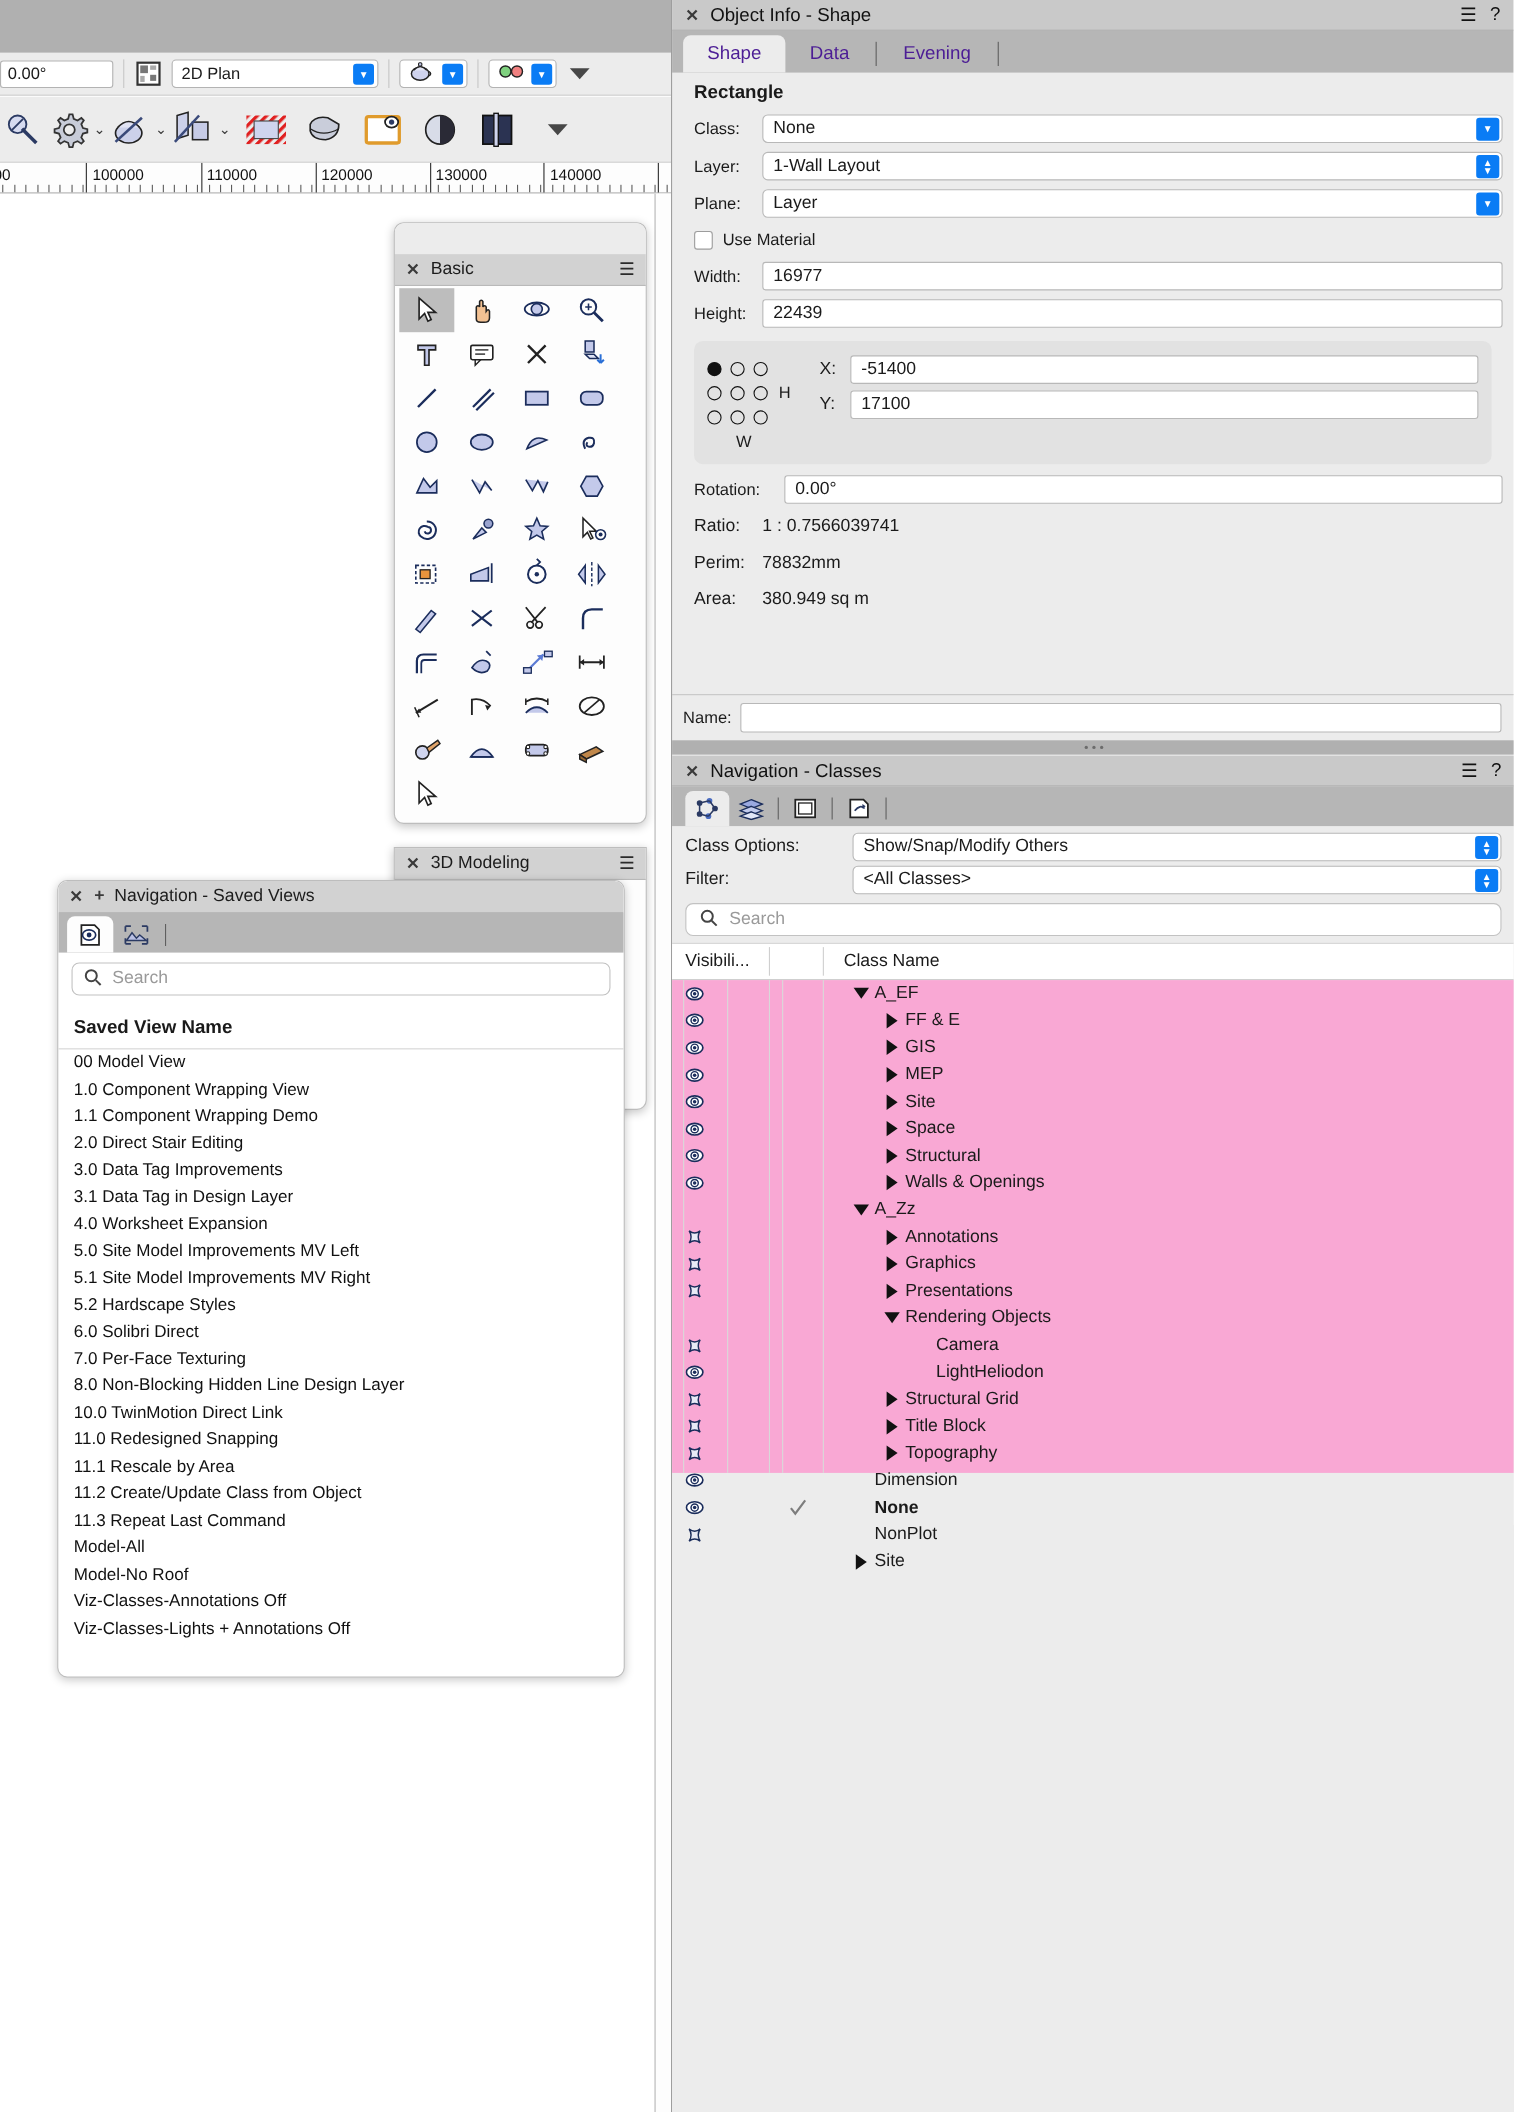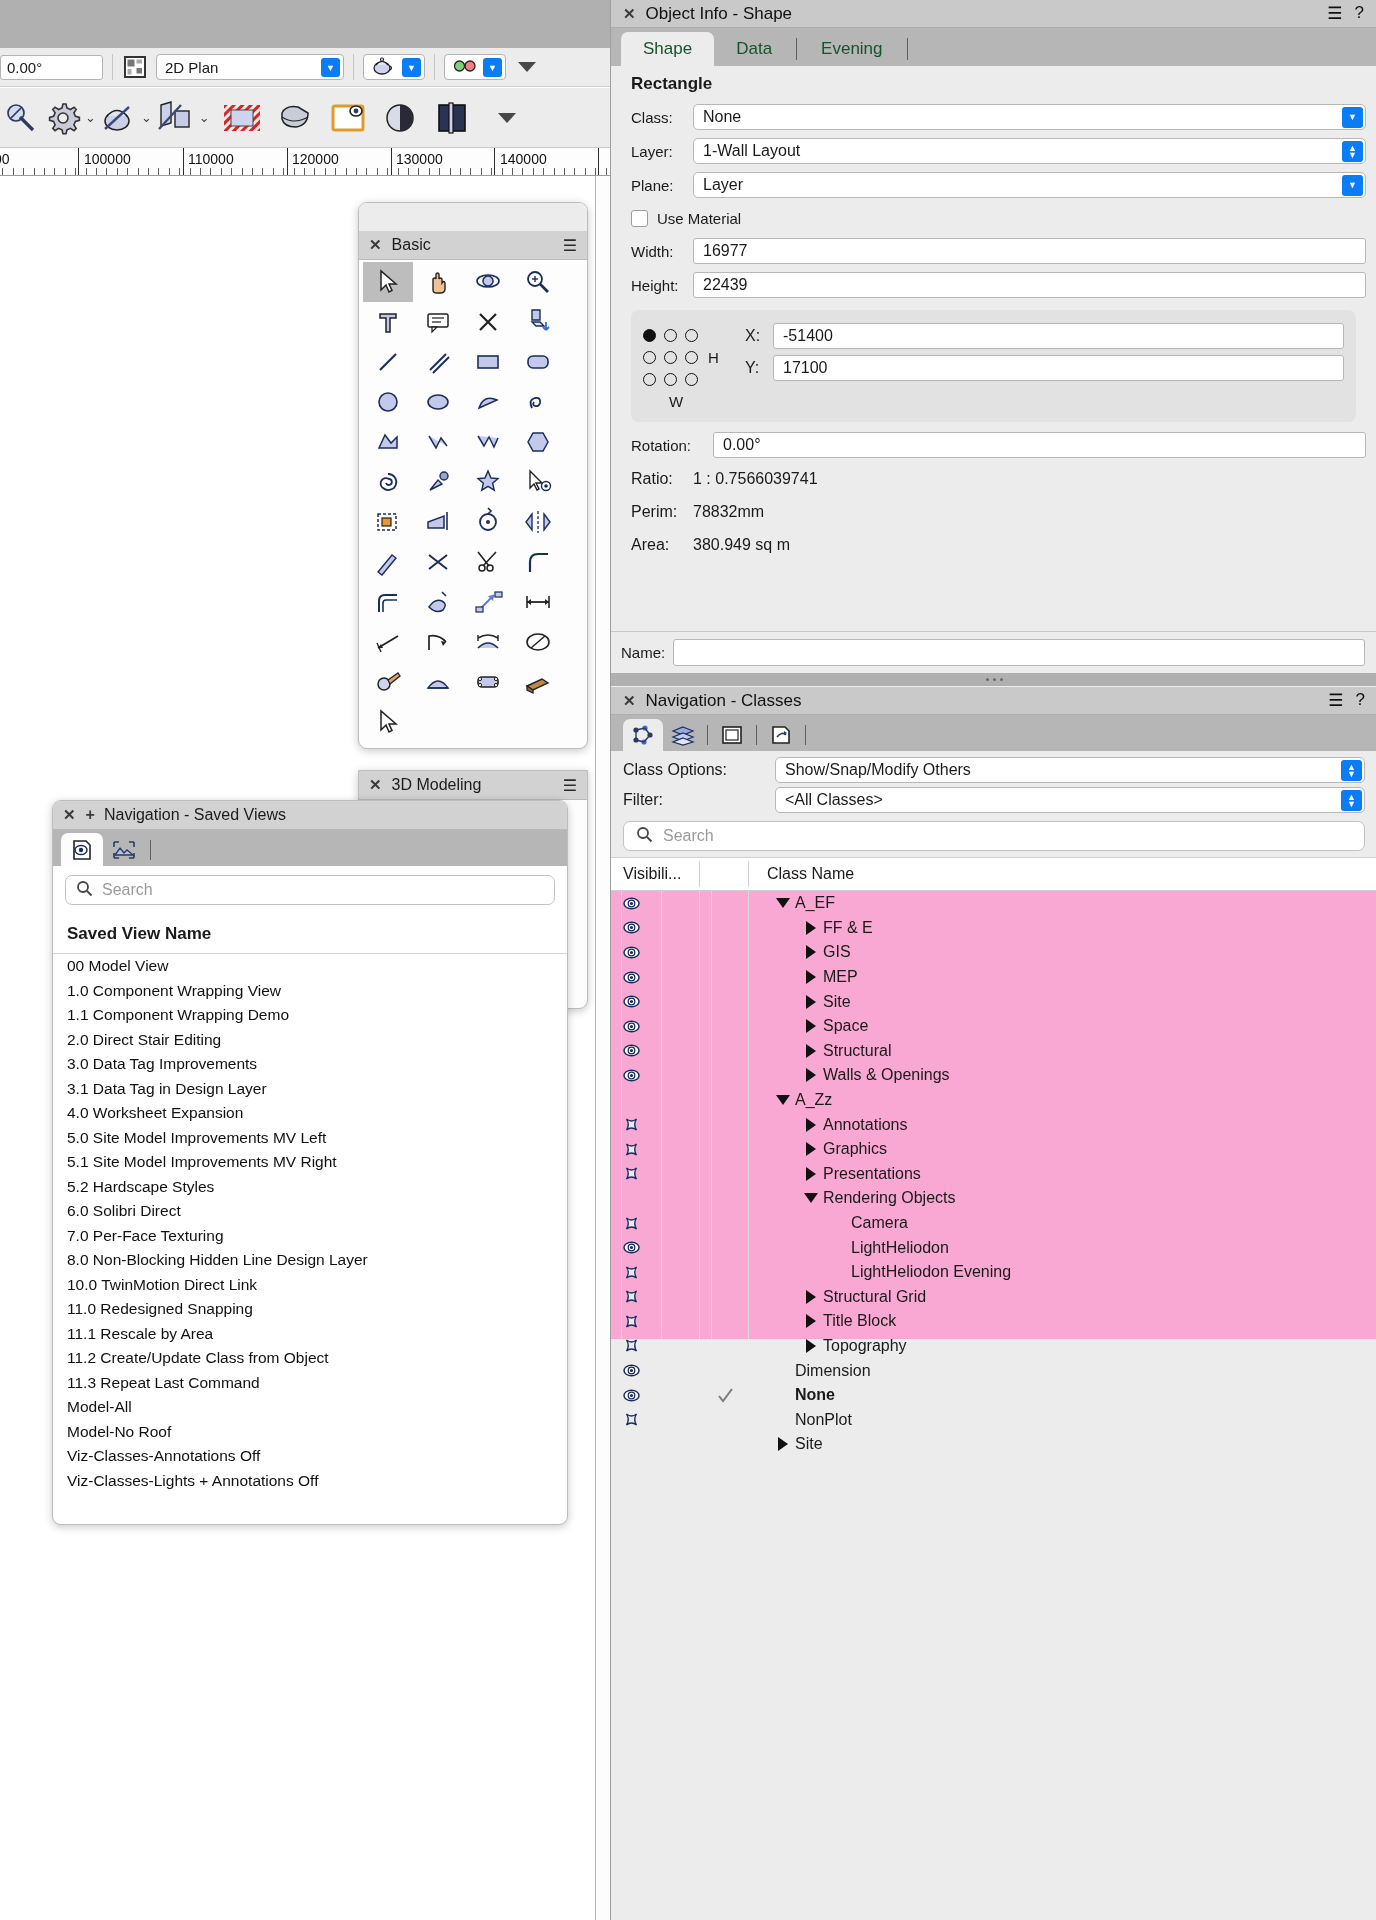--- a/index.html
+++ b/index.html
@@ -154,21 +154,21 @@
     border-bottom: 1px solid #adadad;
   }
   .panel-title .right-ctl { margin-left: auto; margin-right: 12px; display:flex; gap:12px; font-size:17px; }
 
   .tabstrip {
     height: 38px; background: #b6b6b6; display: flex; align-items: flex-end;
     padding-left: 10px;
   }
   .tab {
     padding: 0 22px; height: 34px; display: flex; align-items: center;
-    font-size: 17px; border-radius: 7px 7px 0 0; color: #14532d; margin-top: 18px;
+    font-size: 17px; border-radius: 7px 7px 0 0; color: #4c1d95; margin-top: 18px;
   }
   .tab.active { background: #ececec; }
   .tab-sep { width: 1px; height: 22px; background: #5f5f5f; margin: 0 2px 6px 2px; }
 
   .oi-body { padding: 0 10px; }
   .oi-heading { font-weight: bold; font-size: 17px; padding: 8px 0 6px 10px; }
   .oi-row { display: flex; align-items: center; height: 34px; }
   .oi-label { width: 72px; font-size: 15px; padding-left: 10px; }
   .oi-label.wide { width: 92px; }
   .field {
@@ -1361,32 +1361,20 @@
             <span class="cname">LightHeliodon</span>
           </div>
           <div class="tree-row">
             <span class="vis-cell">
               <svg width="15" height="15" viewBox="0 0 15 15">
                 <path d="M2.5 2 Q7.5 6 12.5 2 Q9 7.5 12.5 13 Q7.5 9 2.5 13 Q6 7.5 2.5 2 Z" fill="#e8eaf6" stroke="#1b2d5c" stroke-width="1.3"></path>
               </svg>
             </span>
             <span style="width:50px"></span>
             <span class="chk-cell"></span>
-            <span style="width:78px"></span>
-            <span class="tri-cell"></span>
-            <span class="cname">LightHeliodon Evening</span>
-          </div>
-          <div class="tree-row">
-            <span class="vis-cell">
-              <svg width="15" height="15" viewBox="0 0 15 15">
-                <path d="M2.5 2 Q7.5 6 12.5 2 Q9 7.5 12.5 13 Q7.5 9 2.5 13 Q6 7.5 2.5 2 Z" fill="#e8eaf6" stroke="#1b2d5c" stroke-width="1.3"></path>
-              </svg>
-            </span>
-            <span style="width:50px"></span>
-            <span class="chk-cell"></span>
             <span style="width:50px"></span>
             <span class="tri-cell">
               <span class="arrow-r"></span>
             </span>
             <span class="cname">Structural Grid</span>
           </div>
           <div class="tree-row">
             <span class="vis-cell">
               <svg width="15" height="15" viewBox="0 0 15 15">
                 <path d="M2.5 2 Q7.5 6 12.5 2 Q9 7.5 12.5 13 Q7.5 9 2.5 13 Q6 7.5 2.5 2 Z" fill="#e8eaf6" stroke="#1b2d5c" stroke-width="1.3"></path>

